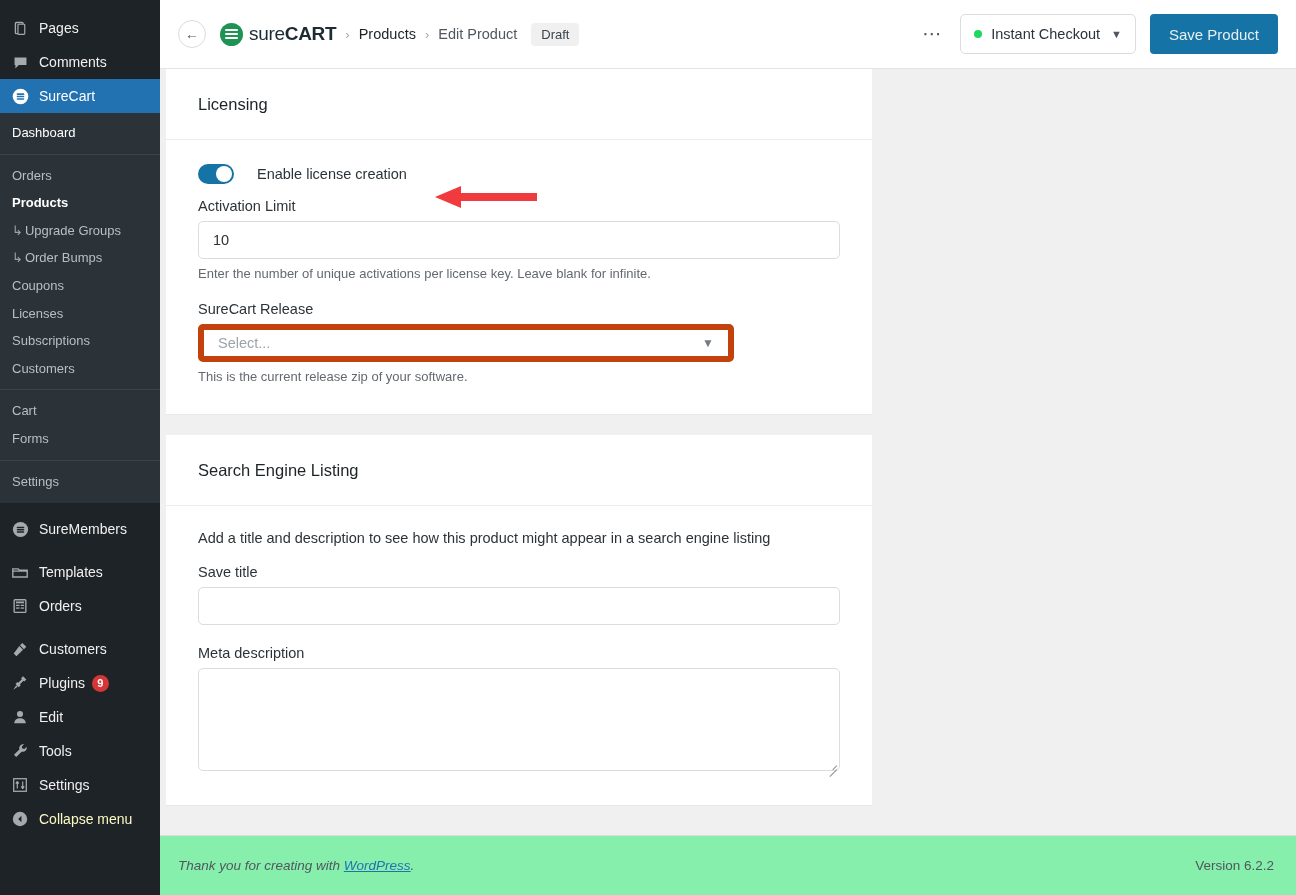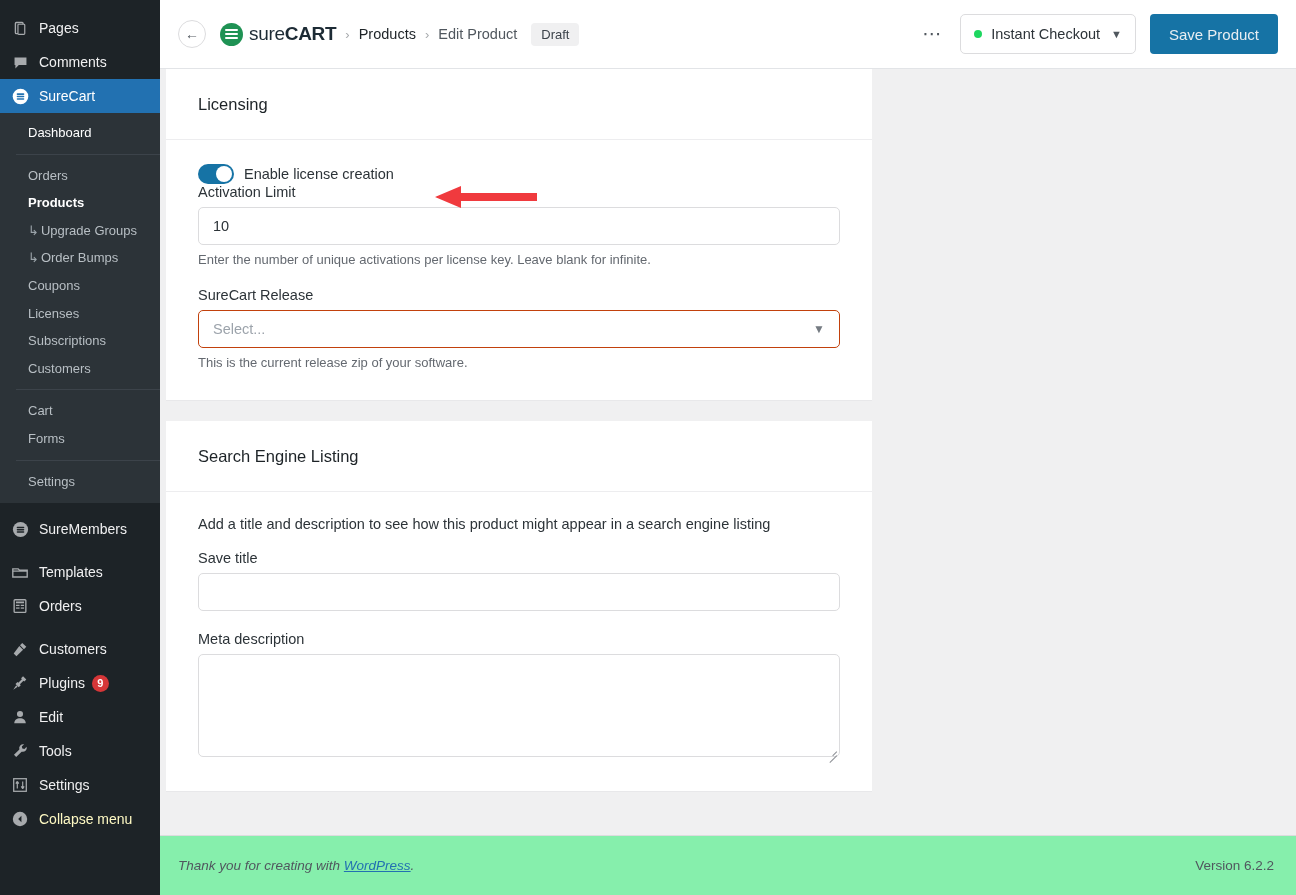--- a/index.html
+++ b/index.html
@@ -50,21 +50,21 @@
     position: absolute;
     right: -8px; top: 50%;
     transform: translateY(-50%);
     border: 8px solid transparent;
     border-left-color: #2271b1;
   }
 
   
   .submenu {
     background: #2c3338;
-    padding: 6px 0 8px 16px;
+    padding: 6px 0 8px 0;
   }
   .submenu .sub {
     display: block;
     font-size: 13px;
     color: #b8bfc4;
     padding: 6px 0 6px 12px;
     line-height: 1.2;
     cursor: pointer;
     white-space: nowrap;
   }
@@ -212,21 +212,21 @@
     padding: 26px 32px 25px 32px;
     border-bottom: 1px solid #ededef;
   }
   .panel-title {
     font-size: 16.5px;
     color: #1d2327;
     font-weight: normal;
   }
   .panel-body { padding: 24px 32px 30px 32px; }
 
-  .toggle-row { display: flex; align-items: center; gap: 10px; }
+  .toggle-row { display: flex; align-items: center; gap: 23px; margin-bottom: 14px; }
   .toggle {
     width: 36px; height: 20px; border-radius: 10px;
     background: #1673a5;
     position: relative;
     flex: 0 0 36px;
     cursor: pointer;
   }
   .toggle i {
     position: absolute; top: 2px; left: 18px;
     width: 16px; height: 16px; border-radius: 50%;
@@ -251,22 +251,22 @@
     font-family: inherit;
     background: #fff;
     outline: none;
   }
   .help-text {
     font-size: 13px;
     color: #646970;
     margin-top: 7px;
   }
   .select-box {
-    width: 642px; height: 38px;
-    border: 1px solid #c2410c;
+    width: 536px; height: 38px;
+    border: 6px solid #c2410c;
     border-radius: 5px;
     display: flex; align-items: center;
     padding: 0 14px;
     cursor: pointer;
     background: #fff;
   }
   .select-box .ph { font-size: 14.5px; color: #9ca3ab; }
   .select-box .chev2 { margin-left: auto; color: #757b82; font-size: 12px; }
   .mt20 { margin-top: 20px; }
 

